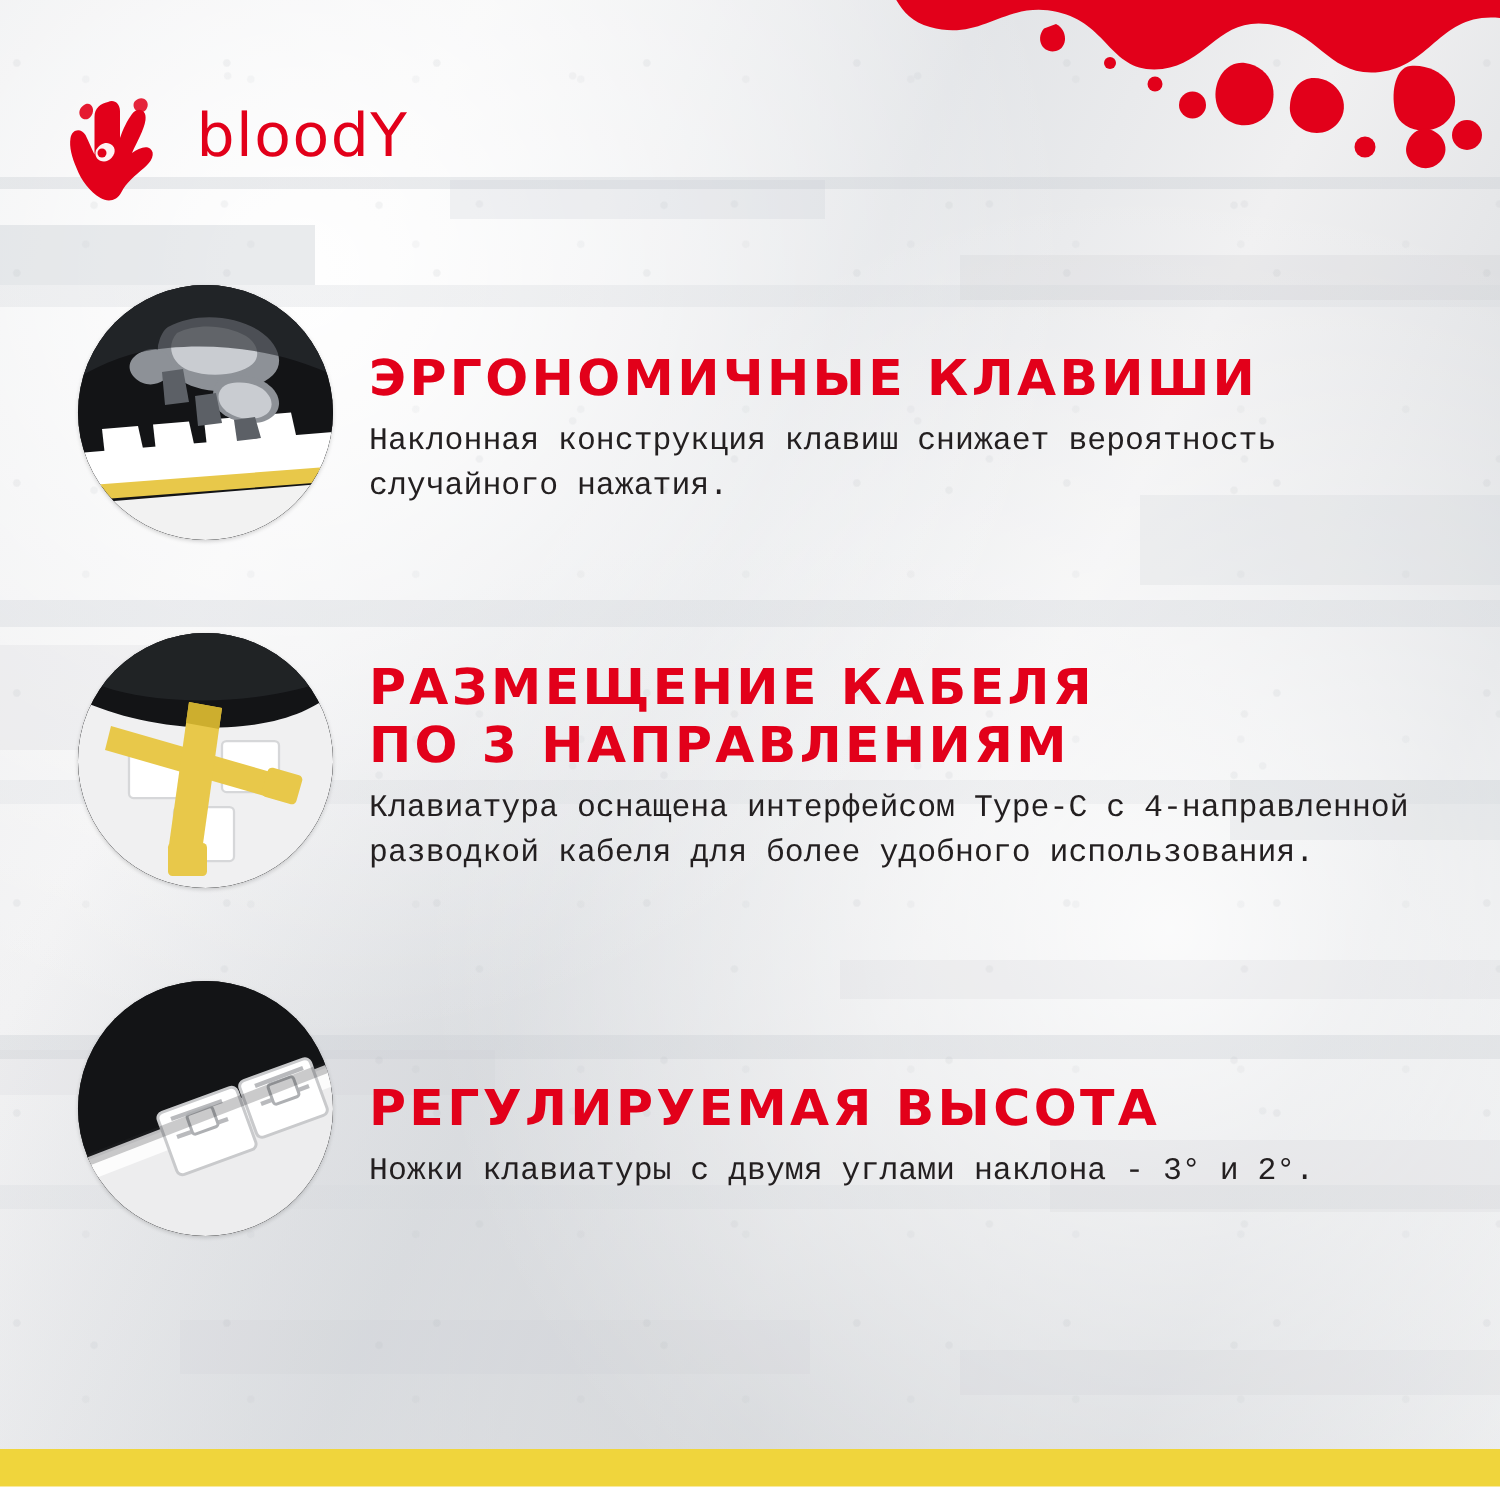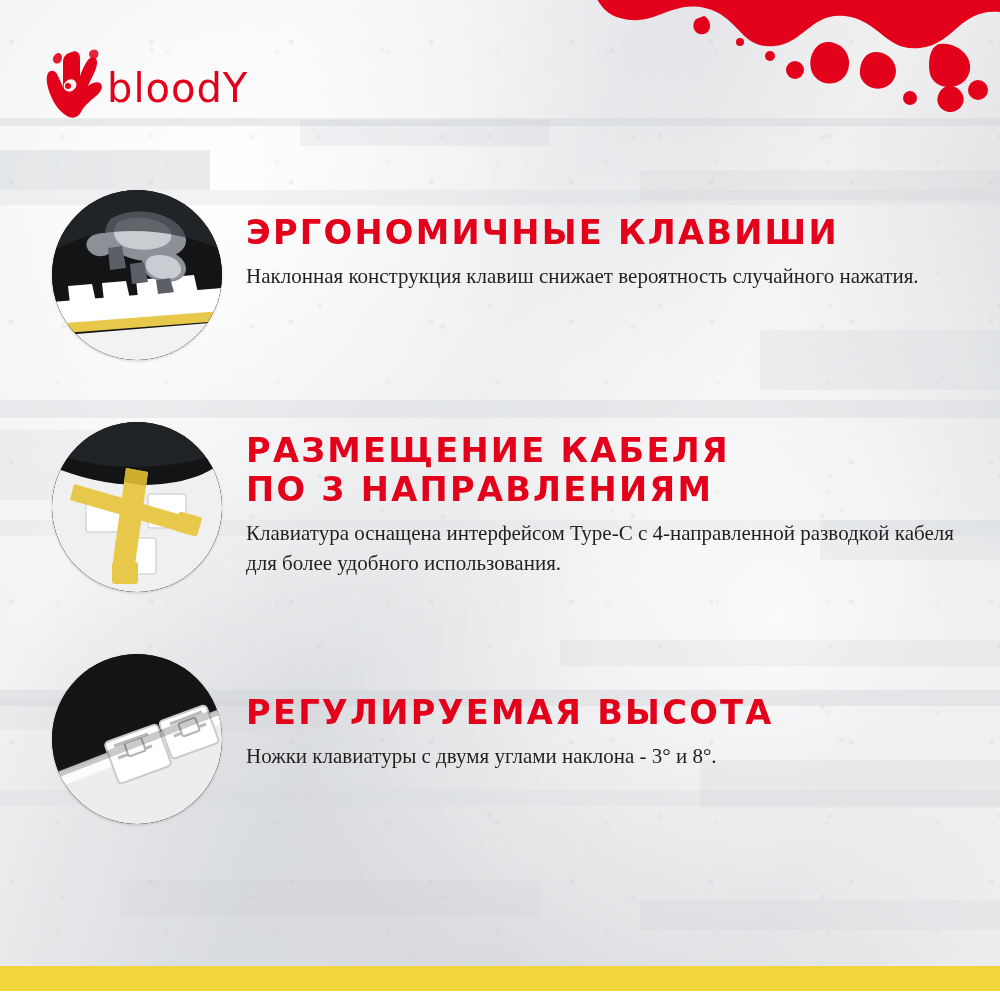--- a/index.html
+++ b/index.html
@@ -83,66 +83,66 @@
     position: absolute;
     left: 0; right: 0; bottom: 0;
     height: 9px;
     background: #ffffff;
   }
 
   
   .logo {
     position: absolute;
     left: 42px;
-    top: 48px;
+    top: 64px;
     display: flex;
-    align-items: center;
-    gap: 3px;
+    align-items: flex-start;
+    gap: 27px;
   }
   .logo-mark { width: 62px; height: 72px; }
   .logo-text {
     font-family: "DejaVu Sans", sans-serif;
     font-size: 40px;
     letter-spacing: 1px;
     color: #e2001a;
     font-weight: 400;
     position: relative;
     top: 4px;
   }
 
   
   .features {
     position: absolute;
     left: 0; top: 190px;
     width: 1000px;
   }
   .feature {
     display: flex;
-    align-items: flex-start;
+    align-items: center;
     padding: 0 40px 0 52px;
     margin-bottom: 62px;
   }
   .feature-text { padding-left: 24px; padding-top: 24px; }
   .f2 .feature-text { padding-top: 10px; }
   .f3 .feature-text { padding-top: 40px; }
 
   .ftitle {
     font-family: "DejaVu Sans", sans-serif;
     font-weight: bold;
     color: #e2001a;
     font-size: 33px;
     letter-spacing: 2.2px;
     line-height: 1.18;
     margin: 0 0 8px 0;
     text-transform: uppercase;
     transform: scaleX(1.02);
     transform-origin: left center;
   }
   .fdesc {
-    font-family: Liberation Serif, serif;
+    font-family: Liberation Mono, monospace;
     font-size: 21px;
     line-height: 1.45;
     color: #231f20;
     margin: 0;
   }
 
   
   .thumb {
     width: 170px;
     height: 170px;
@@ -302,20 +302,20 @@
           </g>
           <g fill="#ffffff" stroke="#aeb0b3" stroke-width="2">
             <rect x="74" y="86" width="18" height="14" rx="2" transform="rotate(-20 83 93)"></rect>
             <rect x="128" y="66" width="18" height="14" rx="2" transform="rotate(-20 137 73)"></rect>
           </g>
           <path d="M0,118 L170,52 L170,60 L0,126 Z" fill="#2a2d31" opacity=".25"></path>
         </svg>
       </div>
       <div class="feature-text">
         <h2 class="ftitle">РЕГУЛИРУЕМАЯ ВЫСОТА</h2>
-        <p class="fdesc">Ножки клавиатуры с двумя углами наклона - 3° и 8°.</p>
+        <p class="fdesc">Ножки клавиатуры с двумя углами наклона - 3° и 2°.</p>
       </div>
     </div>
 
   </div>
 
   <div class="bottom-strip"></div>
 </div>
 
 </body></html>

